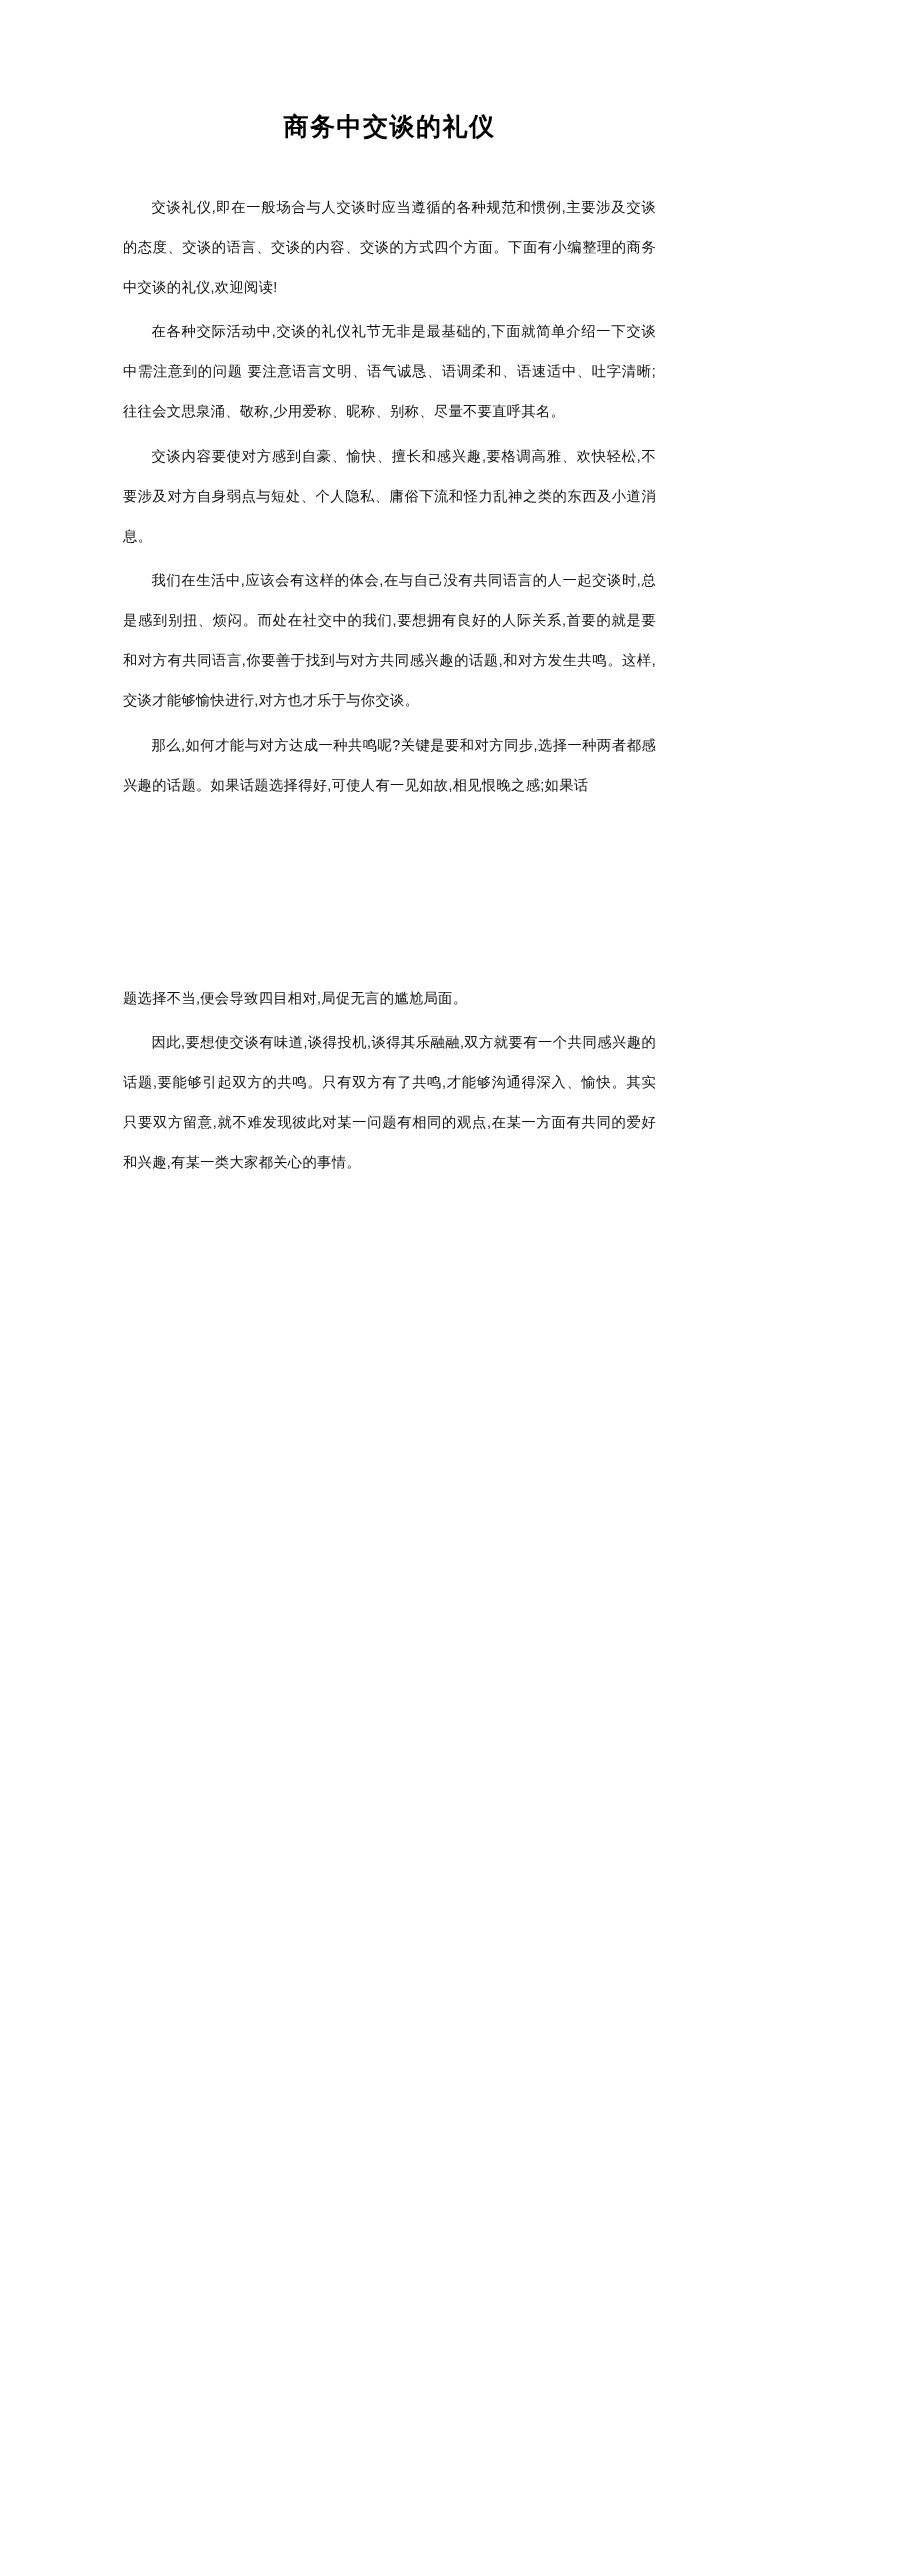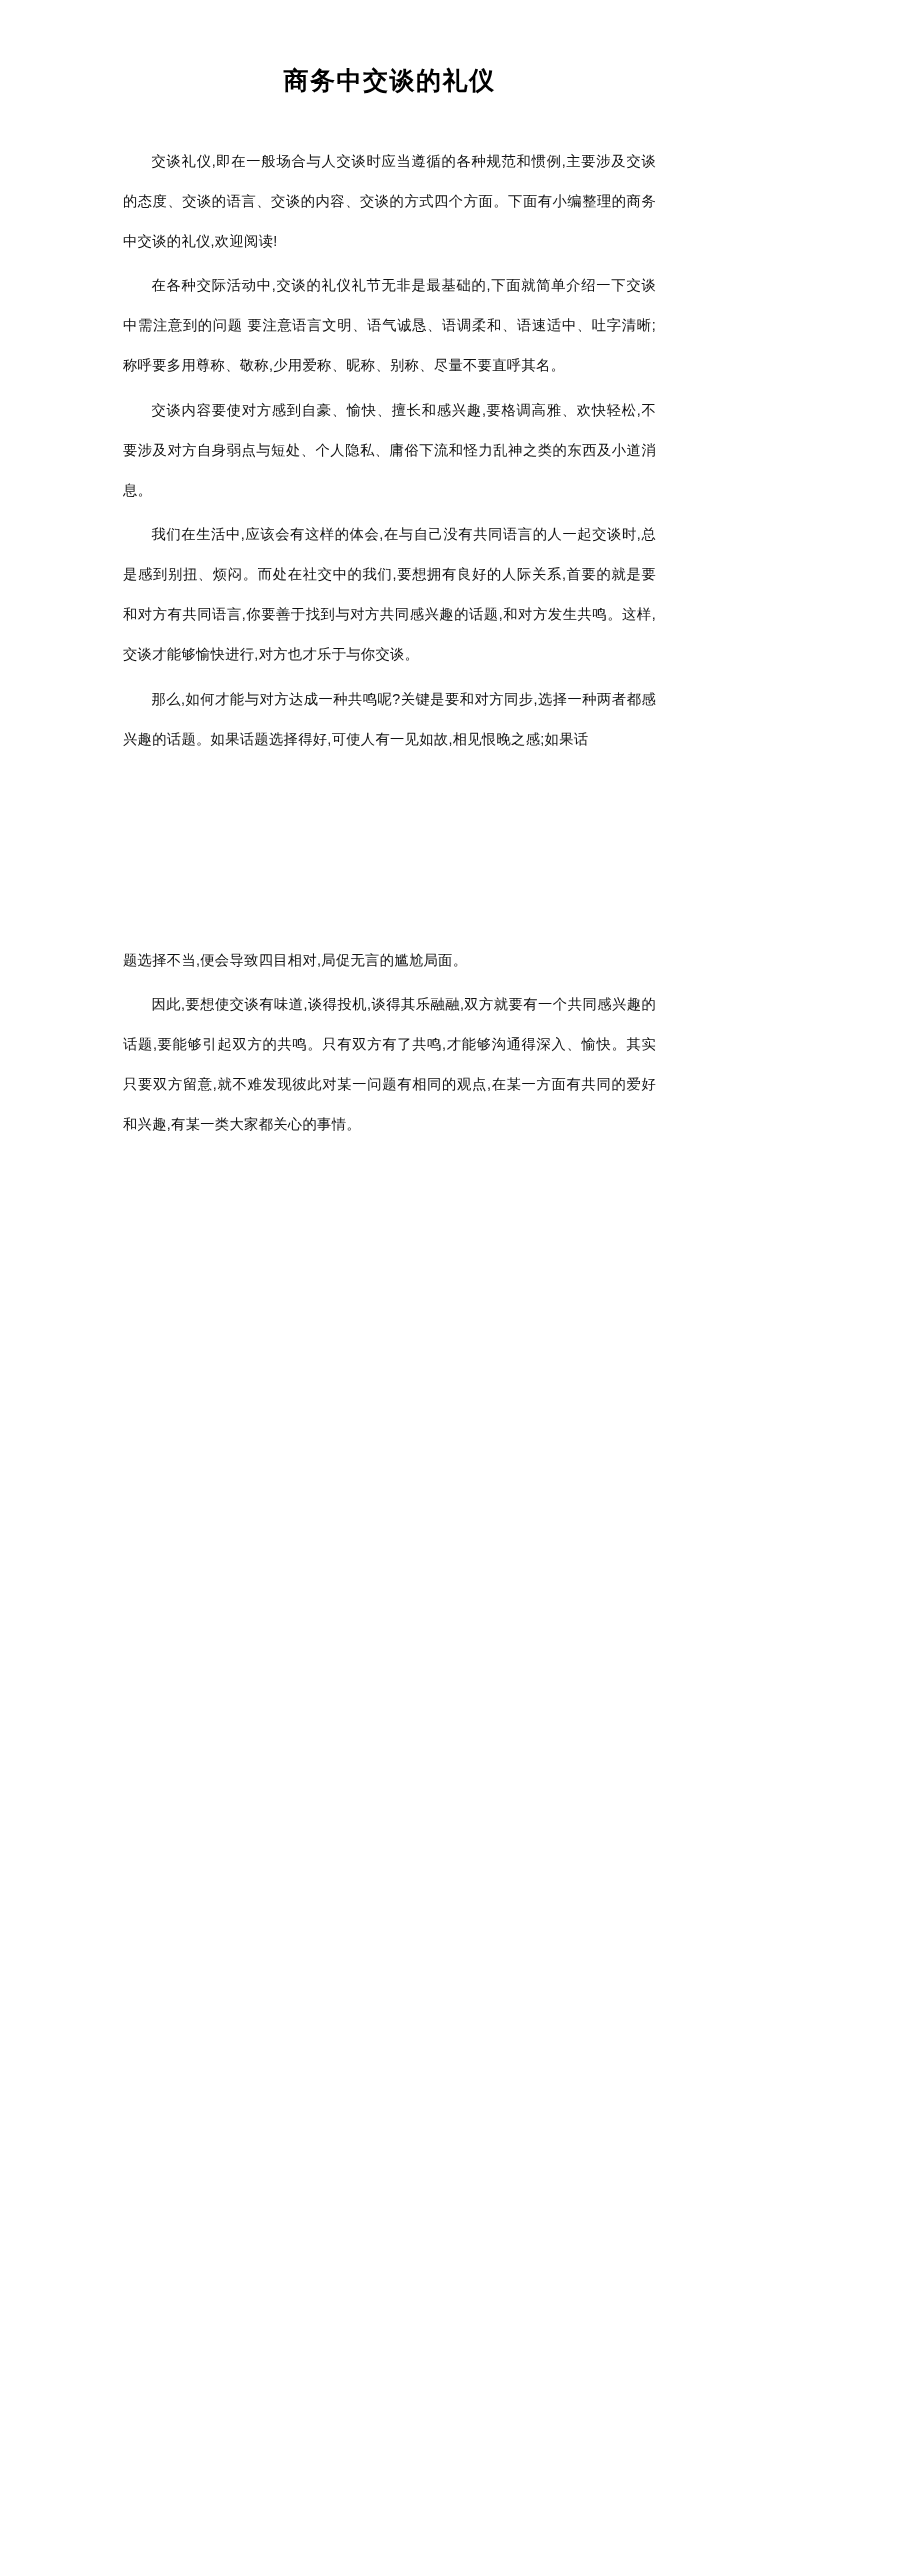--- a/index.html
+++ b/index.html
@@ -10,21 +10,21 @@
   body {
     width: 911px;
     min-height: 2576px;
     font-family: "Liberation Sans", sans-serif;
     color: #000000;
   }
   .page {
     width: 779px;
     min-height: 2576px;
     box-sizing: border-box;
-    padding: 64px 123px 88px 123px;
+    padding: 110px 123px 88px 123px;
     background: #ffffff;
   }
   .doc-title {
     text-align: center;
     font-size: 25px;
     font-weight: bold;
     letter-spacing: 1.5px;
     margin: 0 0 44px 0;
     color: #000000;
     font-family: "Liberation Serif", serif;
@@ -38,33 +38,33 @@
     color: #111111;
     letter-spacing: 0.3px;
   }
   .para.indent {
     text-indent: 2em;
   }
   .spacer-break {
     height: 169px;
   }
   .tail-block {
-    margin-top: 8px;
+    margin-top: 0;
   }
 </style>
 </head>
 <body>
 
 <div class="page">
 
   <h1 class="doc-title">商务中交谈的礼仪</h1>
 
   <div>
     <p class="para indent">交谈礼仪,即在一般场合与人交谈时应当遵循的各种规范和惯例,主要涉及交谈的态度、交谈的语言、交谈的内容、交谈的方式四个方面。下面有小编整理的商务中交谈的礼仪,欢迎阅读!</p>
-    <p class="para indent">在各种交际活动中,交谈的礼仪礼节无非是最基础的,下面就简单介绍一下交谈中需注意到的问题 要注意语言文明、语气诚恳、语调柔和、语速适中、吐字清晰;称呼要多用尊称、敬称,少用爱称、昵称、别称、尽量不要直呼其名。</p>
+    <p class="para indent">在各种交际活动中,交谈的礼仪礼节无非是最基础的,下面就简单介绍一下交谈中需注意到的问题 要注意语言文明、语气诚恳、语调柔和、语速适中、吐字清晰;往往会文思泉涌、敬称,少用爱称、昵称、别称、尽量不要直呼其名。</p>
     <p class="para indent">交谈内容要使对方感到自豪、愉快、擅长和感兴趣,要格调高雅、欢快轻松,不要涉及对方自身弱点与短处、个人隐私、庸俗下流和怪力乱神之类的东西及小道消息。</p>
     <p class="para indent">我们在生活中,应该会有这样的体会,在与自己没有共同语言的人一起交谈时,总是感到别扭、烦闷。而处在社交中的我们,要想拥有良好的人际关系,首要的就是要和对方有共同语言,你要善于找到与对方共同感兴趣的话题,和对方发生共鸣。这样,交谈才能够愉快进行,对方也才乐于与你交谈。</p>
     <p class="para indent">那么,如何才能与对方达成一种共鸣呢?关键是要和对方同步,选择一种两者都感兴趣的话题。如果话题选择得好,可使人有一见如故,相见恨晚之感;如果话</p>
   </div>
 
   <div class="spacer-break"></div>
 
   <div class="tail-block">
     <p class="para">题选择不当,便会导致四目相对,局促无言的尴尬局面。</p>
     <p class="para indent">因此,要想使交谈有味道,谈得投机,谈得其乐融融,双方就要有一个共同感兴趣的话题,要能够引起双方的共鸣。只有双方有了共鸣,才能够沟通得深入、愉快。其实只要双方留意,就不难发现彼此对某一问题有相同的观点,在某一方面有共同的爱好和兴趣,有某一类大家都关心的事情。</p>

